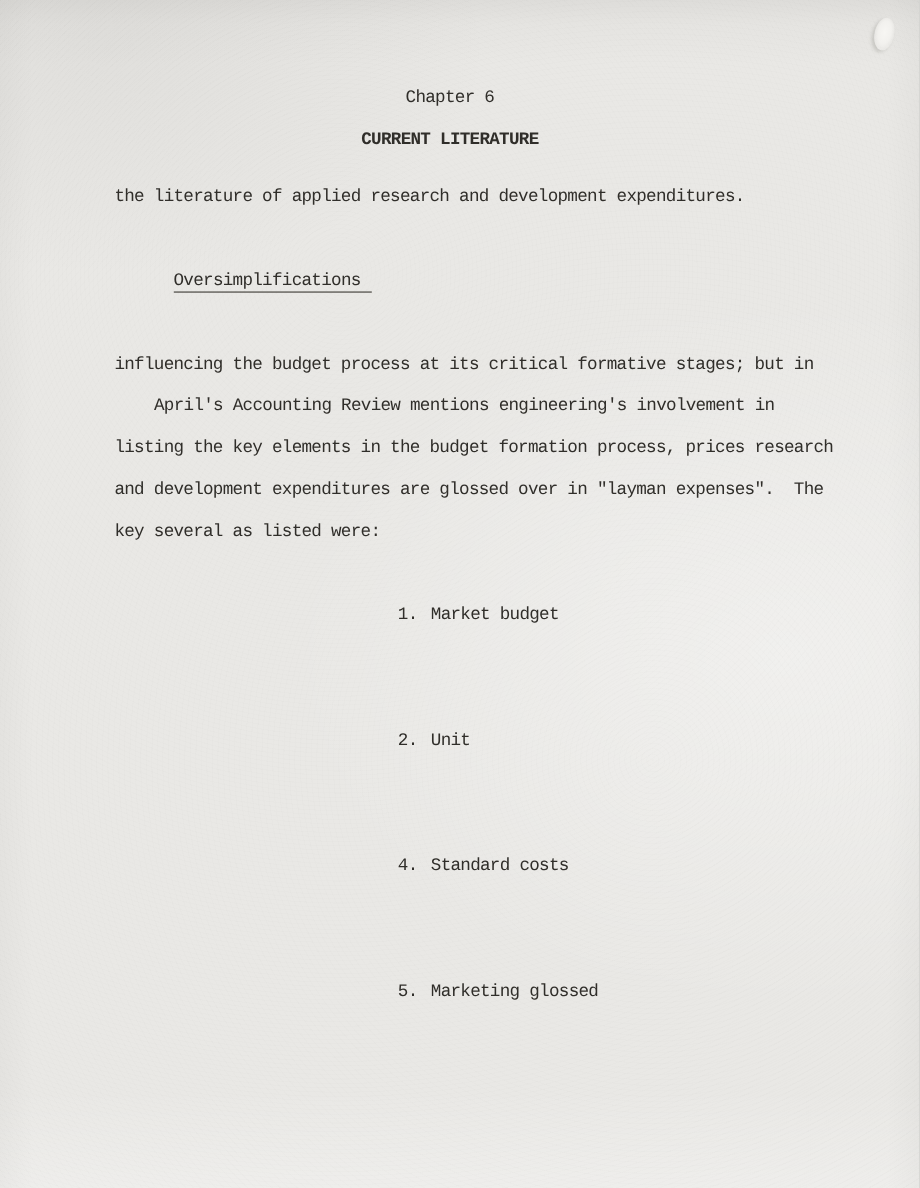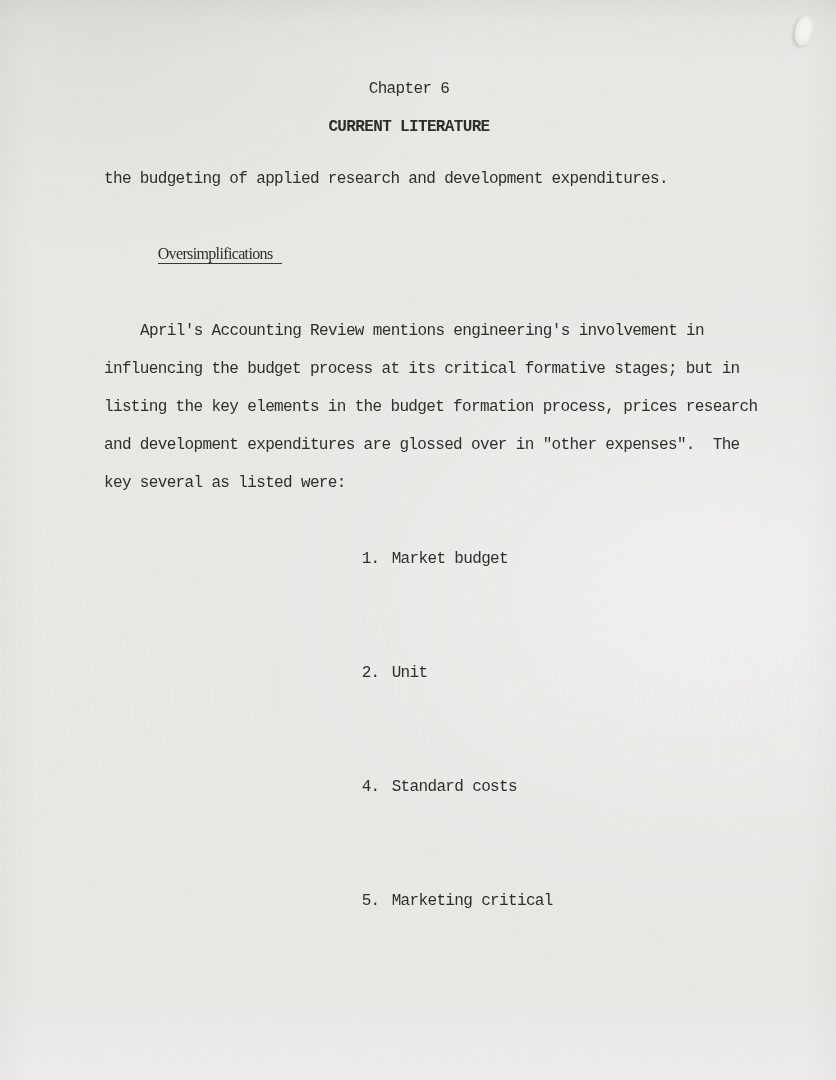--- a/index.html
+++ b/index.html
@@ -84,21 +84,20 @@
   .centered {
     text-align: center;
     margin-right: 70px;
     white-space: pre;
   }
   .title-gap { margin-bottom: 14px; font-weight: bold; }
   .u {
     display: inline-block;
     border-bottom: 1.6px solid #3a3833;
     line-height: 1.2;
-    font-family: Liberation Serif, serif;
   }
   .sec-heading { padding-right: 10px; }
   .list { margin-left: 186px; }
   .list .num { display: inline-block; width: 30px; }
 </style>
 </head>
 <body>
 
 <div class="page">
 
@@ -107,45 +106,45 @@
 
 
   <div class="scan-spot"></div>
 
   <div class="content">
 
     <div class="centered">Chapter 6</div>
     <div class="centered title-gap">CURRENT LITERATURE</div>
 
     <div>
-      <div class="line">the budgeting of applied research and development expenditures.</div>
+      <div class="line">the literature of applied research and development expenditures.</div>
     </div>
 
     <div class="line">
       <span class="u sec-heading">Oversimplifications</span>
     </div>
 
     <div>
+      <div class="line">influencing the budget process at its critical formative stages; but in</div>
       <div class="line indent">April's Accounting Review mentions engineering's involvement in</div>
-      <div class="line">influencing the budget process at its critical formative stages; but in</div>
       <div class="line">listing the key elements in the budget formation process, prices research</div>
-      <div class="line">and development expenditures are glossed over in "other expenses".  The</div>
+      <div class="line">and development expenditures are glossed over in "layman expenses".  The</div>
       <div class="line">key several as listed were:</div>
     </div>
 
     <div class="list">
       <div class="line">
         <span class="num">1.</span><span>Market budget</span>
       </div>
       <div class="line">
         <span class="num">2.</span><span>Unit</span>
       </div>
       <div class="line">
         <span class="num">4.</span><span>Standard costs</span>
       </div>
       <div class="line">
-        <span class="num">5.</span><span>Marketing critical</span>
+        <span class="num">5.</span><span>Marketing glossed</span>
       </div>
 
     </div>
 
   </div>
 </div>
 
 </body></html>

